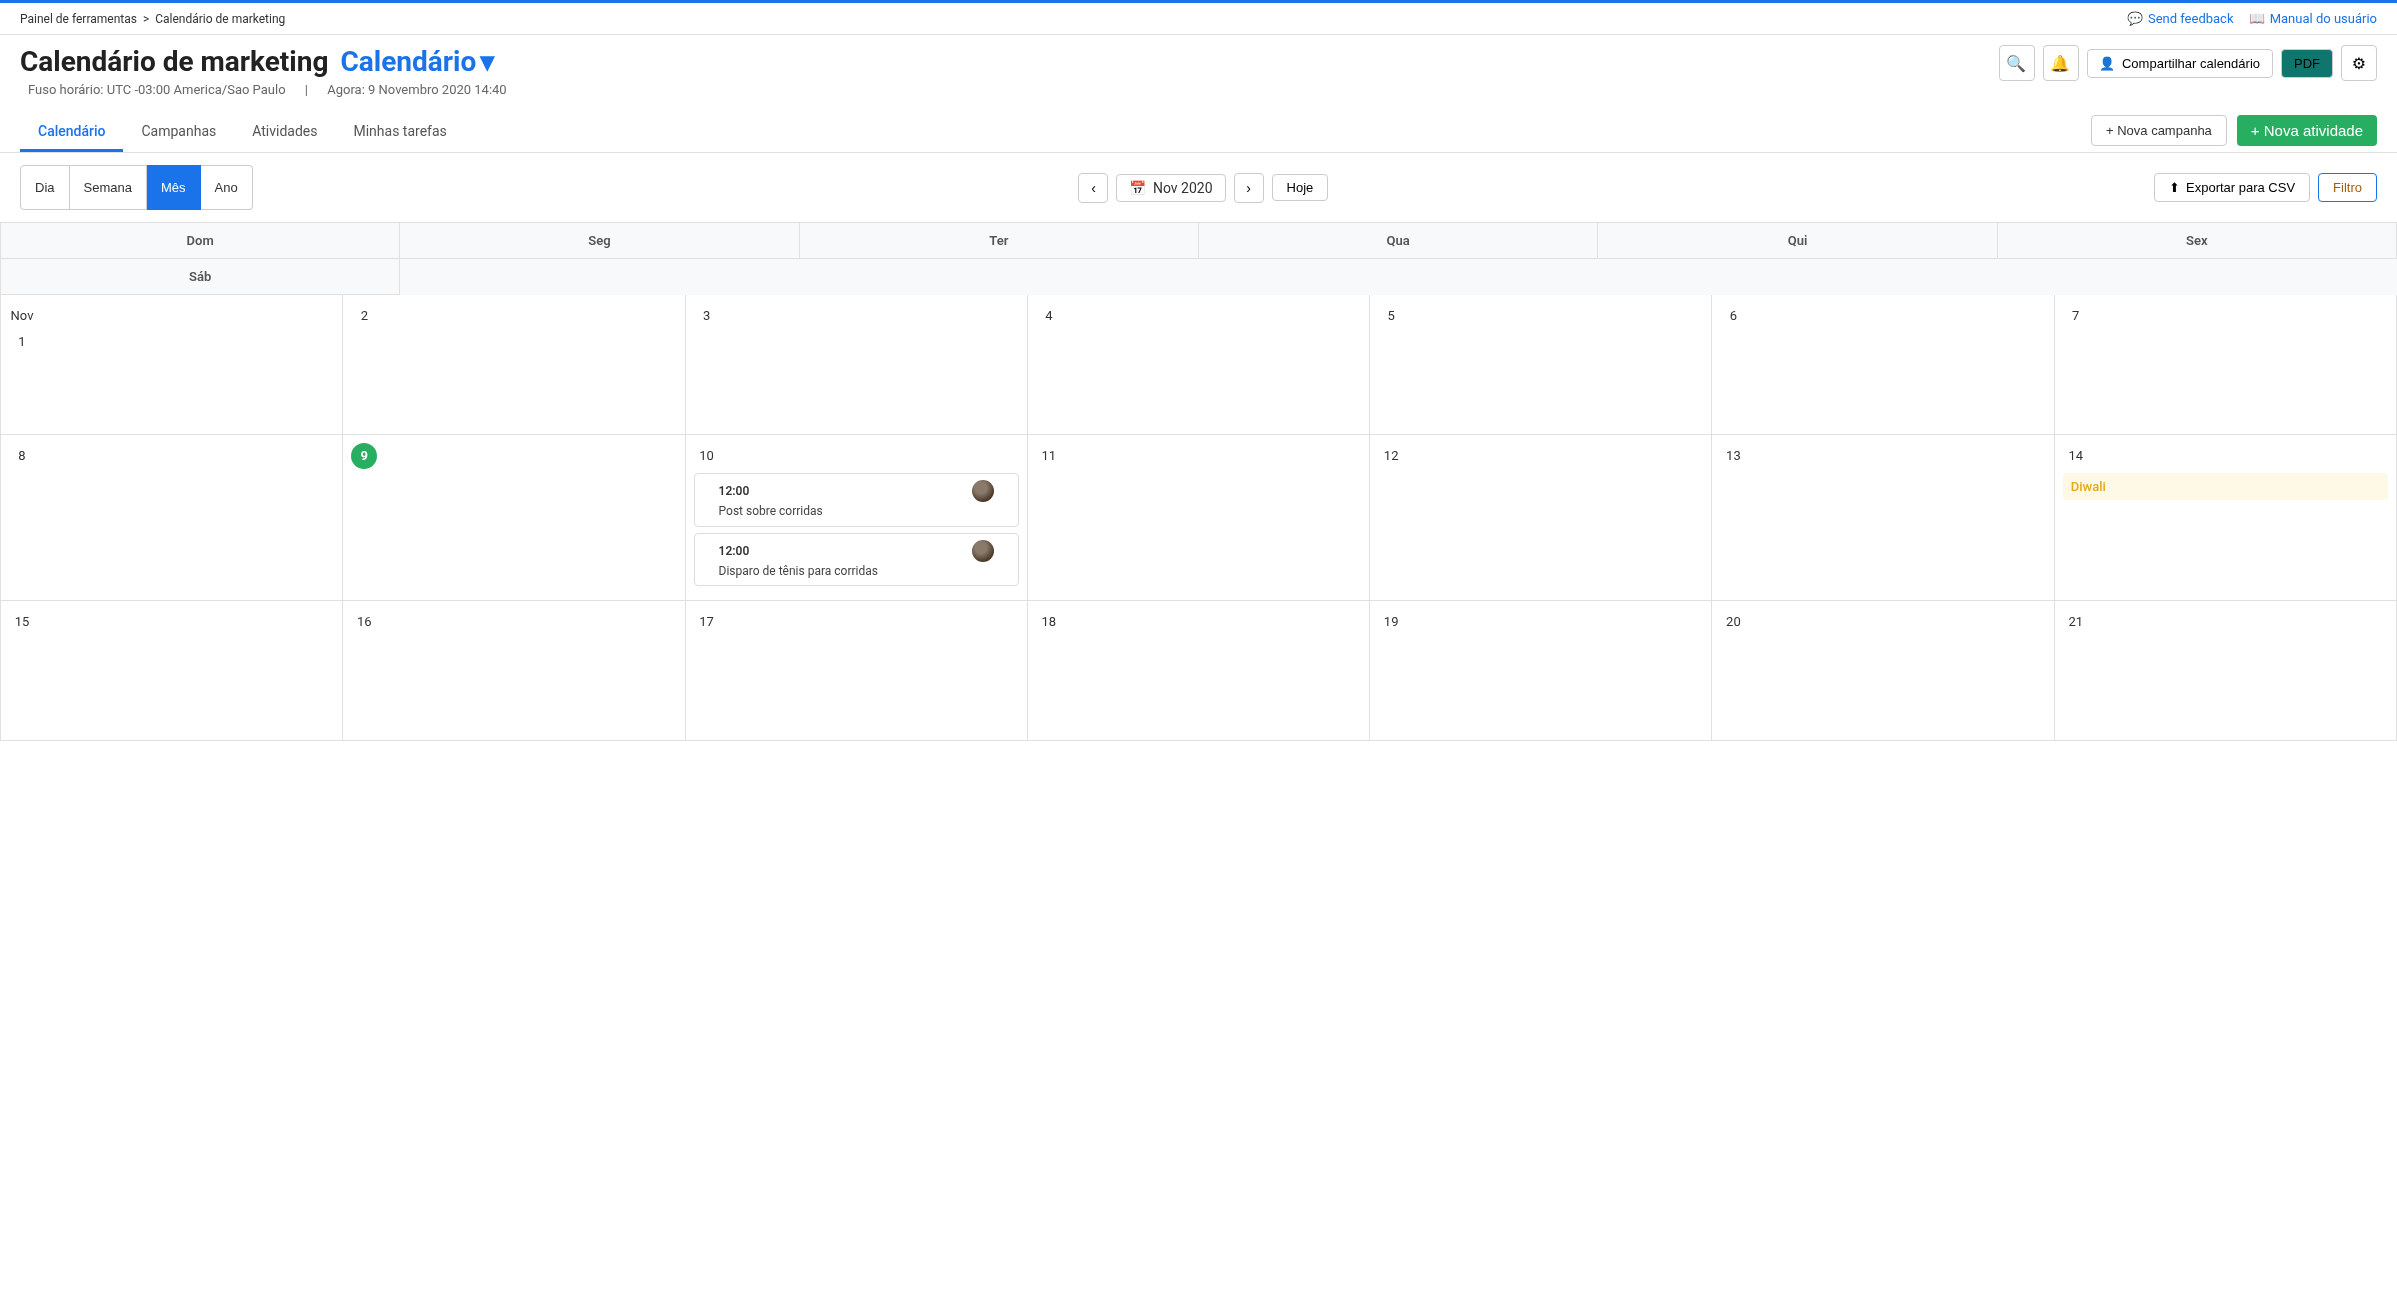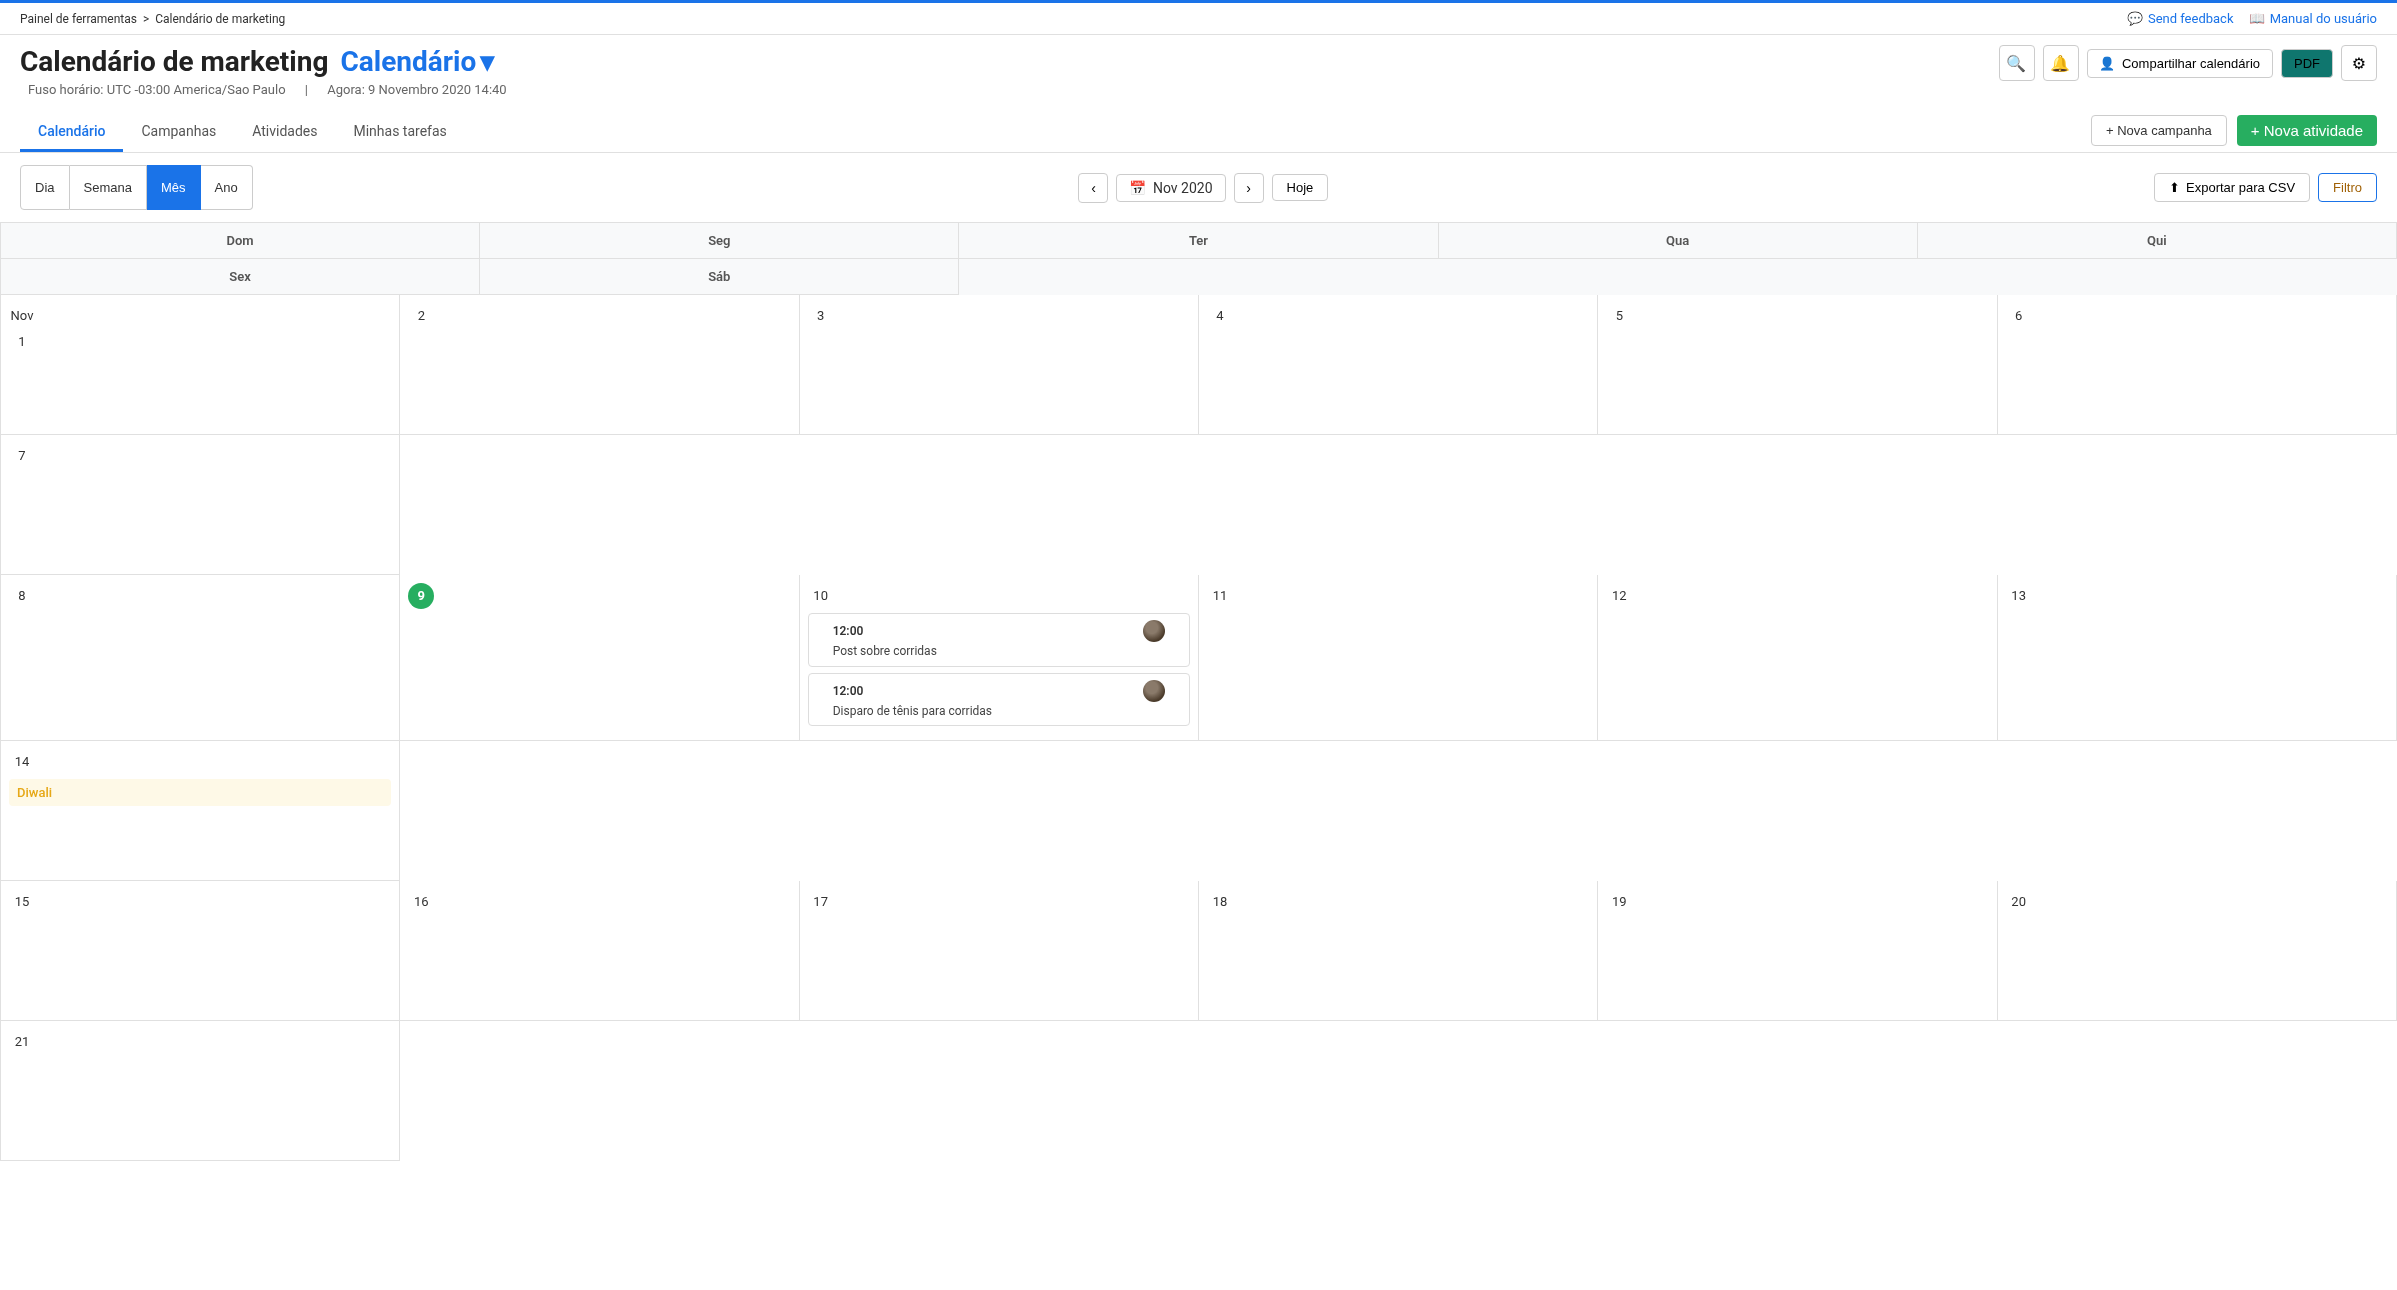--- a/index.html
+++ b/index.html
@@ -39,24 +39,24 @@
     .nav-center { display: flex; align-items: center; gap: 8px; }
     .nav-arrow { width: 30px; height: 30px; border: 1px solid #ccc; border-radius: 4px; background: #fff; cursor: pointer; display: flex; align-items: center; justify-content: center; font-size: 14px; }
     .month-label { border: 1px solid #ccc; border-radius: 4px; padding: 5px 12px; font-size: 14px; display: flex; align-items: center; gap: 6px; }
     .today-btn { border: 1px solid #ccc; border-radius: 4px; background: #fff; cursor: pointer; padding: 5px 14px; font-size: 13px; text-align: center; }
 
     .toolbar-right { display: flex; gap: 8px; }
     .export-btn { border: 1px solid #ccc; border-radius: 4px; background: #fff; cursor: pointer; padding: 6px 14px; font-size: 13px; display: flex; align-items: center; gap: 6px; }
     .filter-btn { border: 1px solid #1a73e8; border-radius: 4px; background: #fff; cursor: pointer; padding: 6px 14px; font-size: 13px; color: #a16207; }
 
     .calendar { width: 100%; border-top: 1px solid #e0e0e0; border-left: 1px solid #e0e0e0; }
-    .cal-header { display: grid; grid-template-columns: repeat(5, 1fr); background: #f8f9fa; }
+    .cal-header { display: grid; grid-template-columns: repeat(6, 1fr); background: #f8f9fa; }
     .cal-header-cell { padding: 10px; text-align: center; font-weight: 600; font-size: 13px; color: #555; border-right: 1px solid #e0e0e0; border-bottom: 1px solid #e0e0e0; }
     .cal-body { }
-    .cal-week { display: grid; grid-template-columns: repeat(6, 1fr); }
+    .cal-week { display: grid; grid-template-columns: repeat(7, 1fr); }
     .cal-cell { min-height: 140px; border-right: 1px solid #e0e0e0; border-bottom: 1px solid #e0e0e0; padding: 8px; vertical-align: top; position: relative; }
     .day-num { font-size: 13px; color: #333; margin-bottom: 4px; display: inline-block; width: 26px; height: 26px; text-align: center; line-height: 26px; border-radius: 50%; }
     .day-num.today { background: #27ae60; color: #fff; font-weight: 700; }
 
     .event-card { background: #fff; border: 1px solid #ddd; border-radius: 4px; padding: 6px 24px; margin-bottom: 6px; font-size: 12px; }
     .event-time-row { display: flex; align-items: center; justify-content: space-between; margin-bottom: 2px; }
     .event-time { font-weight: 600; color: #333; }
     .event-avatar { width: 22px; height: 22px; border-radius: 50%; background: #666; overflow: hidden; display: flex; align-items: center; justify-content: center; font-size: 10px; color: #fff; }
     .event-title { color: #444; line-height: 1.3; }
 

